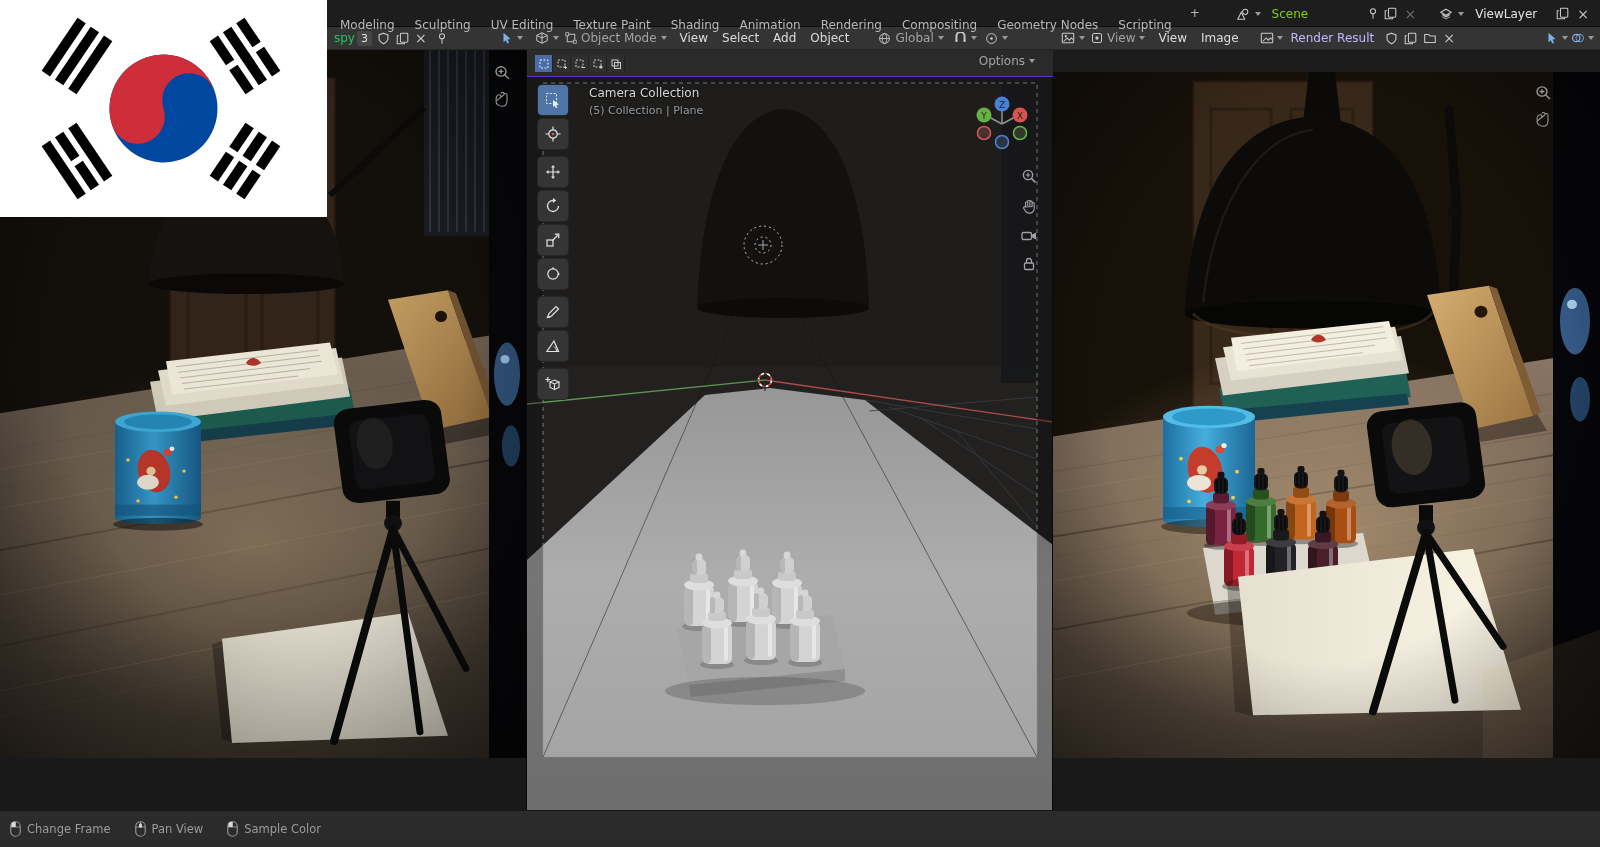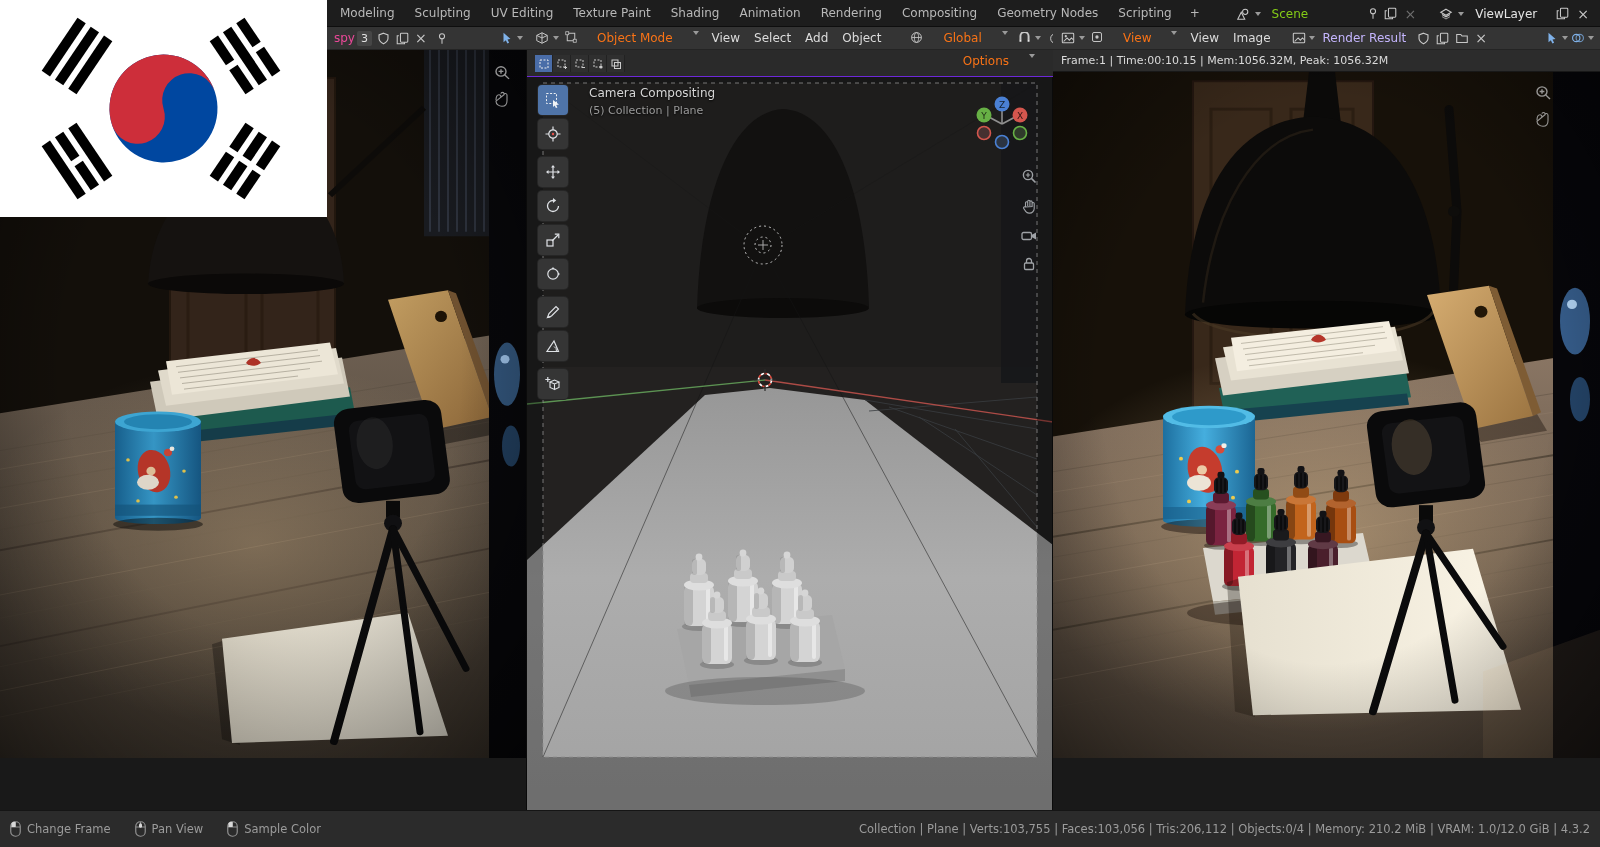--- a/index.html
+++ b/index.html
@@ -1,27 +1,27 @@
 <!DOCTYPE html>
 <html><head>
 <meta charset="utf-8">
 <style>
   *{margin:0;padding:0;box-sizing:border-box}
   html,body{background:#000}
   #app{position:relative;width:1600px;height:847px;background:#1d1d1d;font-family:"DejaVu Sans",sans-serif;font-size:12px;color:#cfcfcf;overflow:hidden}
   .abs{position:absolute}
   .topbar{left:0;top:0;width:1600px;height:27px;background:#1d1d1d;border-bottom:1px solid #0e0e0e;z-index:5}
   .tabs{position:absolute;left:330px;top:0;height:27px;display:flex}
-  .tab{padding:0 10px;line-height:26px;color:#b8b8b8;white-space:nowrap}
+  .tab{padding:12px 10px;line-height:26px;color:#b8b8b8;white-space:nowrap}
   .tab-add{padding:0 8px;line-height:26px;color:#b8b8b8}
   .tb-right{position:absolute;right:8px;top:0;height:27px;display:flex;align-items:center;gap:5px}
   .panel{position:absolute;background:#1c1c1c;outline:1px solid #0a0a0a}
   .hdr{position:absolute;left:0;top:0;right:0;height:23px;background:#343434;display:flex;align-items:center;border-bottom:1px solid #242424;z-index:3}
   .menu{padding:0 7px;color:#dcdcdc;white-space:nowrap}
-  .drop{display:flex;align-items:flex-start;gap:20px;padding:0 6px;color:#f97316;white-space:nowrap}
+  .drop{display:flex;align-items:center;gap:4px;padding:0 6px;color:#a3a3a3;white-space:nowrap}
   .caret{width:0;height:0;border-left:3.5px solid transparent;border-right:3.5px solid transparent;border-top:4px solid #9a9a9a;display:inline-block}
   .ic{display:inline-flex;align-items:center;justify-content:center}
   .xg{font-size:14px;color:#c6c6c6;line-height:1;padding:0 3px}
   .xg.dim{color:#6f6f6f}
   .badge{background:#464646;border-radius:2px;padding:0 4px;margin:0 2px;color:#e2e2e2;font-size:11px;line-height:15px}
   .toolrow{position:absolute;left:0;top:23px;width:526px;height:27px;background:#2a2a2a;border-bottom:1px solid #6d28d9;z-index:3}
   .selmode{width:18px;height:17px;display:inline-flex;align-items:center;justify-content:center;background:#2f2f2f;border-right:1px solid #222}
   .selmode.active{background:#4a6da8}
   .statsrow{position:absolute;left:0;top:23px;width:547px;height:22px;background:#2c2c2c;border-bottom:1px solid #181818;display:flex;align-items:center;padding-left:8px;z-index:3}
   .content{position:absolute;overflow:hidden;background:#191919}
@@ -90,21 +90,21 @@
             <rect x="5.5" y="1.5" width="9" height="11" rx="1" fill="none" stroke="#c8c8c8" stroke-width="1.3"></rect>
             <path d="M3.5 4.5 h-2 v10 h9 v-2" fill="none" stroke="#c8c8c8" stroke-width="1.3"></path>
           </svg>
         </span>
       <span class="xg">×</span>
     </div>
   </div>
 
   <div class="panel" style="left:0;top:27px;width:527px;height:783px">
     <div class="hdr" style="padding-left:334px">
-      <span style="color:#ec4899">spy</span>
+      <span style="color:#22c55e">spy</span>
       <span class="badge">3</span>
       <span class="ic" style="padding:0 3px">
           <svg width="13" height="13" viewBox="0 0 16 16">
             <path d="M8 1.5 L13.5 3.5 V8 C13.5 11.5 8 14.5 8 14.5 C8 14.5 2.5 11.5 2.5 8 V3.5 Z" fill="none" stroke="#c8c8c8" stroke-width="1.4"></path>
           </svg>
         </span>
       <span class="ic" style="padding:0 3px">
           <svg width="13" height="13" viewBox="0 0 16 16">
             <rect x="5.5" y="1.5" width="9" height="11" rx="1" fill="none" stroke="#c8c8c8" stroke-width="1.3"></rect>
             <path d="M3.5 4.5 h-2 v10 h9 v-2" fill="none" stroke="#c8c8c8" stroke-width="1.3"></path>
@@ -394,21 +394,21 @@
         </g>
         <g fill="rgba(0,0,0,0.32)">
           <rect x="0" y="0" width="526" height="6"></rect>
           <rect x="0" y="6" width="16" height="674"></rect>
           <rect x="510" y="6" width="16" height="674"></rect>
           <rect x="0" y="680" width="526" height="53"></rect>
         </g>
         <rect x="16" y="6" width="494" height="674" fill="none" stroke="#8f8f8f" stroke-width="1" stroke-dasharray="4 4" opacity="0.8"></rect>
       </svg>
 
-      <div class="ov-text" style="left:62px;top:9px;color:#d6d6d6">Camera Compositing</div>
+      <div class="ov-text" style="left:62px;top:9px;color:#d6d6d6">Camera Collection</div>
       <div class="ov-text" style="left:62px;top:27px;color:#9a9a9a;font-size:11px">(5) Collection | Plane</div>
 
       <div class="tool-btn active" style="top:8px">
           <svg width="16" height="16" viewBox="0 0 16 16">
             <rect x="1.5" y="1.5" width="10" height="10" fill="none" stroke="#eef1f4" stroke-width="1" stroke-dasharray="2 1.6"></rect>
             <path d="M8,8 L14,12.6 L11.2,12.9 L12.4,15.4 L10.9,16 L9.7,13.4 L8,15 Z" fill="#f2f4f6"></path>
           </svg>
         </div>
       <div class="tool-btn" style="top:42px">
           <svg width="16" height="16" viewBox="0 0 16 16">
@@ -552,23 +552,20 @@
         <span class="caret"></span>
         <span class="ic">
             <svg width="14" height="14" viewBox="0 0 16 16">
               <circle cx="6" cy="8" r="4.2" fill="none" stroke="#7fb1e8" stroke-width="1.3"></circle>
               <circle cx="10" cy="8" r="4.2" fill="none" stroke="#7fb1e8" stroke-width="1.3" opacity=".75"></circle>
             </svg>
           </span>
         <span class="caret"></span>
       </span>
     </div>
-    <div class="statsrow">
-      <span style="font-size:11px;color:#dadada">Frame:1 | Time:00:10.15 | Mem:1056.32M, Peak: 1056.32M</span>
-    </div>
     <div class="content" style="left:0;top:45px;width:547px;height:738px">
       <svg viewBox="0 0 547 738" width="547" height="686" preserveAspectRatio="none">
         <defs>
           <linearGradient id="Rwood" x1="0" y1="0" x2="0" y2="1">
               <stop offset="0" stop-color="#8a7664"></stop>
               <stop offset="1" stop-color="#4a3f34"></stop>
             </linearGradient>
           <radialGradient id="Rpool" cx="0.5" cy="0.5" r="0.5">
               <stop offset="0" stop-color="rgba(255,216,160,0.38)"></stop>
               <stop offset="1" stop-color="rgba(255,216,160,0)"></stop>
@@ -724,21 +721,20 @@
       <span>Pan View</span>
     </div>
     <div class="hint">
       <svg width="11" height="16" viewBox="0 0 11 16">
           <rect x="0.75" y="0.75" width="9.5" height="14.5" rx="4.5" fill="none" stroke="#909090" stroke-width="1.2"></rect>
           <path d="M5.5 1 v5 M1 6 h9" stroke="#909090" stroke-width="1"></path>
           <path d="M1.4 2.2 A4.3 4.3 0 0 1 5.5 1 V6 H1.4 Z" fill="#d8d8d8"></path>
         </svg>
       <span>Sample Color</span>
     </div>
-    <div style="margin-left:auto;white-space:nowrap">Collection | Plane | Verts:103,755 | Faces:103,056 | Tris:206,112 | Objects:0/4 | Memory: 210.2 MiB | VRAM: 1.0/12.0 GiB | 4.3.2</div>
   </div>
 
   <div class="flag">
     <svg viewBox="0 0 327 217" width="327" height="217">
       <rect width="327" height="217" fill="#ffffff"></rect>
       <g transform="rotate(-18 163.5 108.5)">
         <circle cx="163.5" cy="108.5" r="54" fill="#0047a0"></circle>
         <path d="M109.5 108.5 A54 54 0 0 1 217.5 108.5 A27 27 0 0 0 163.5 108.5 A27 27 0 0 1 109.5 108.5 Z" fill="#cd2e3a"></path>
       </g>
       <g fill="#000000" transform="translate(77 56) rotate(-56)">

